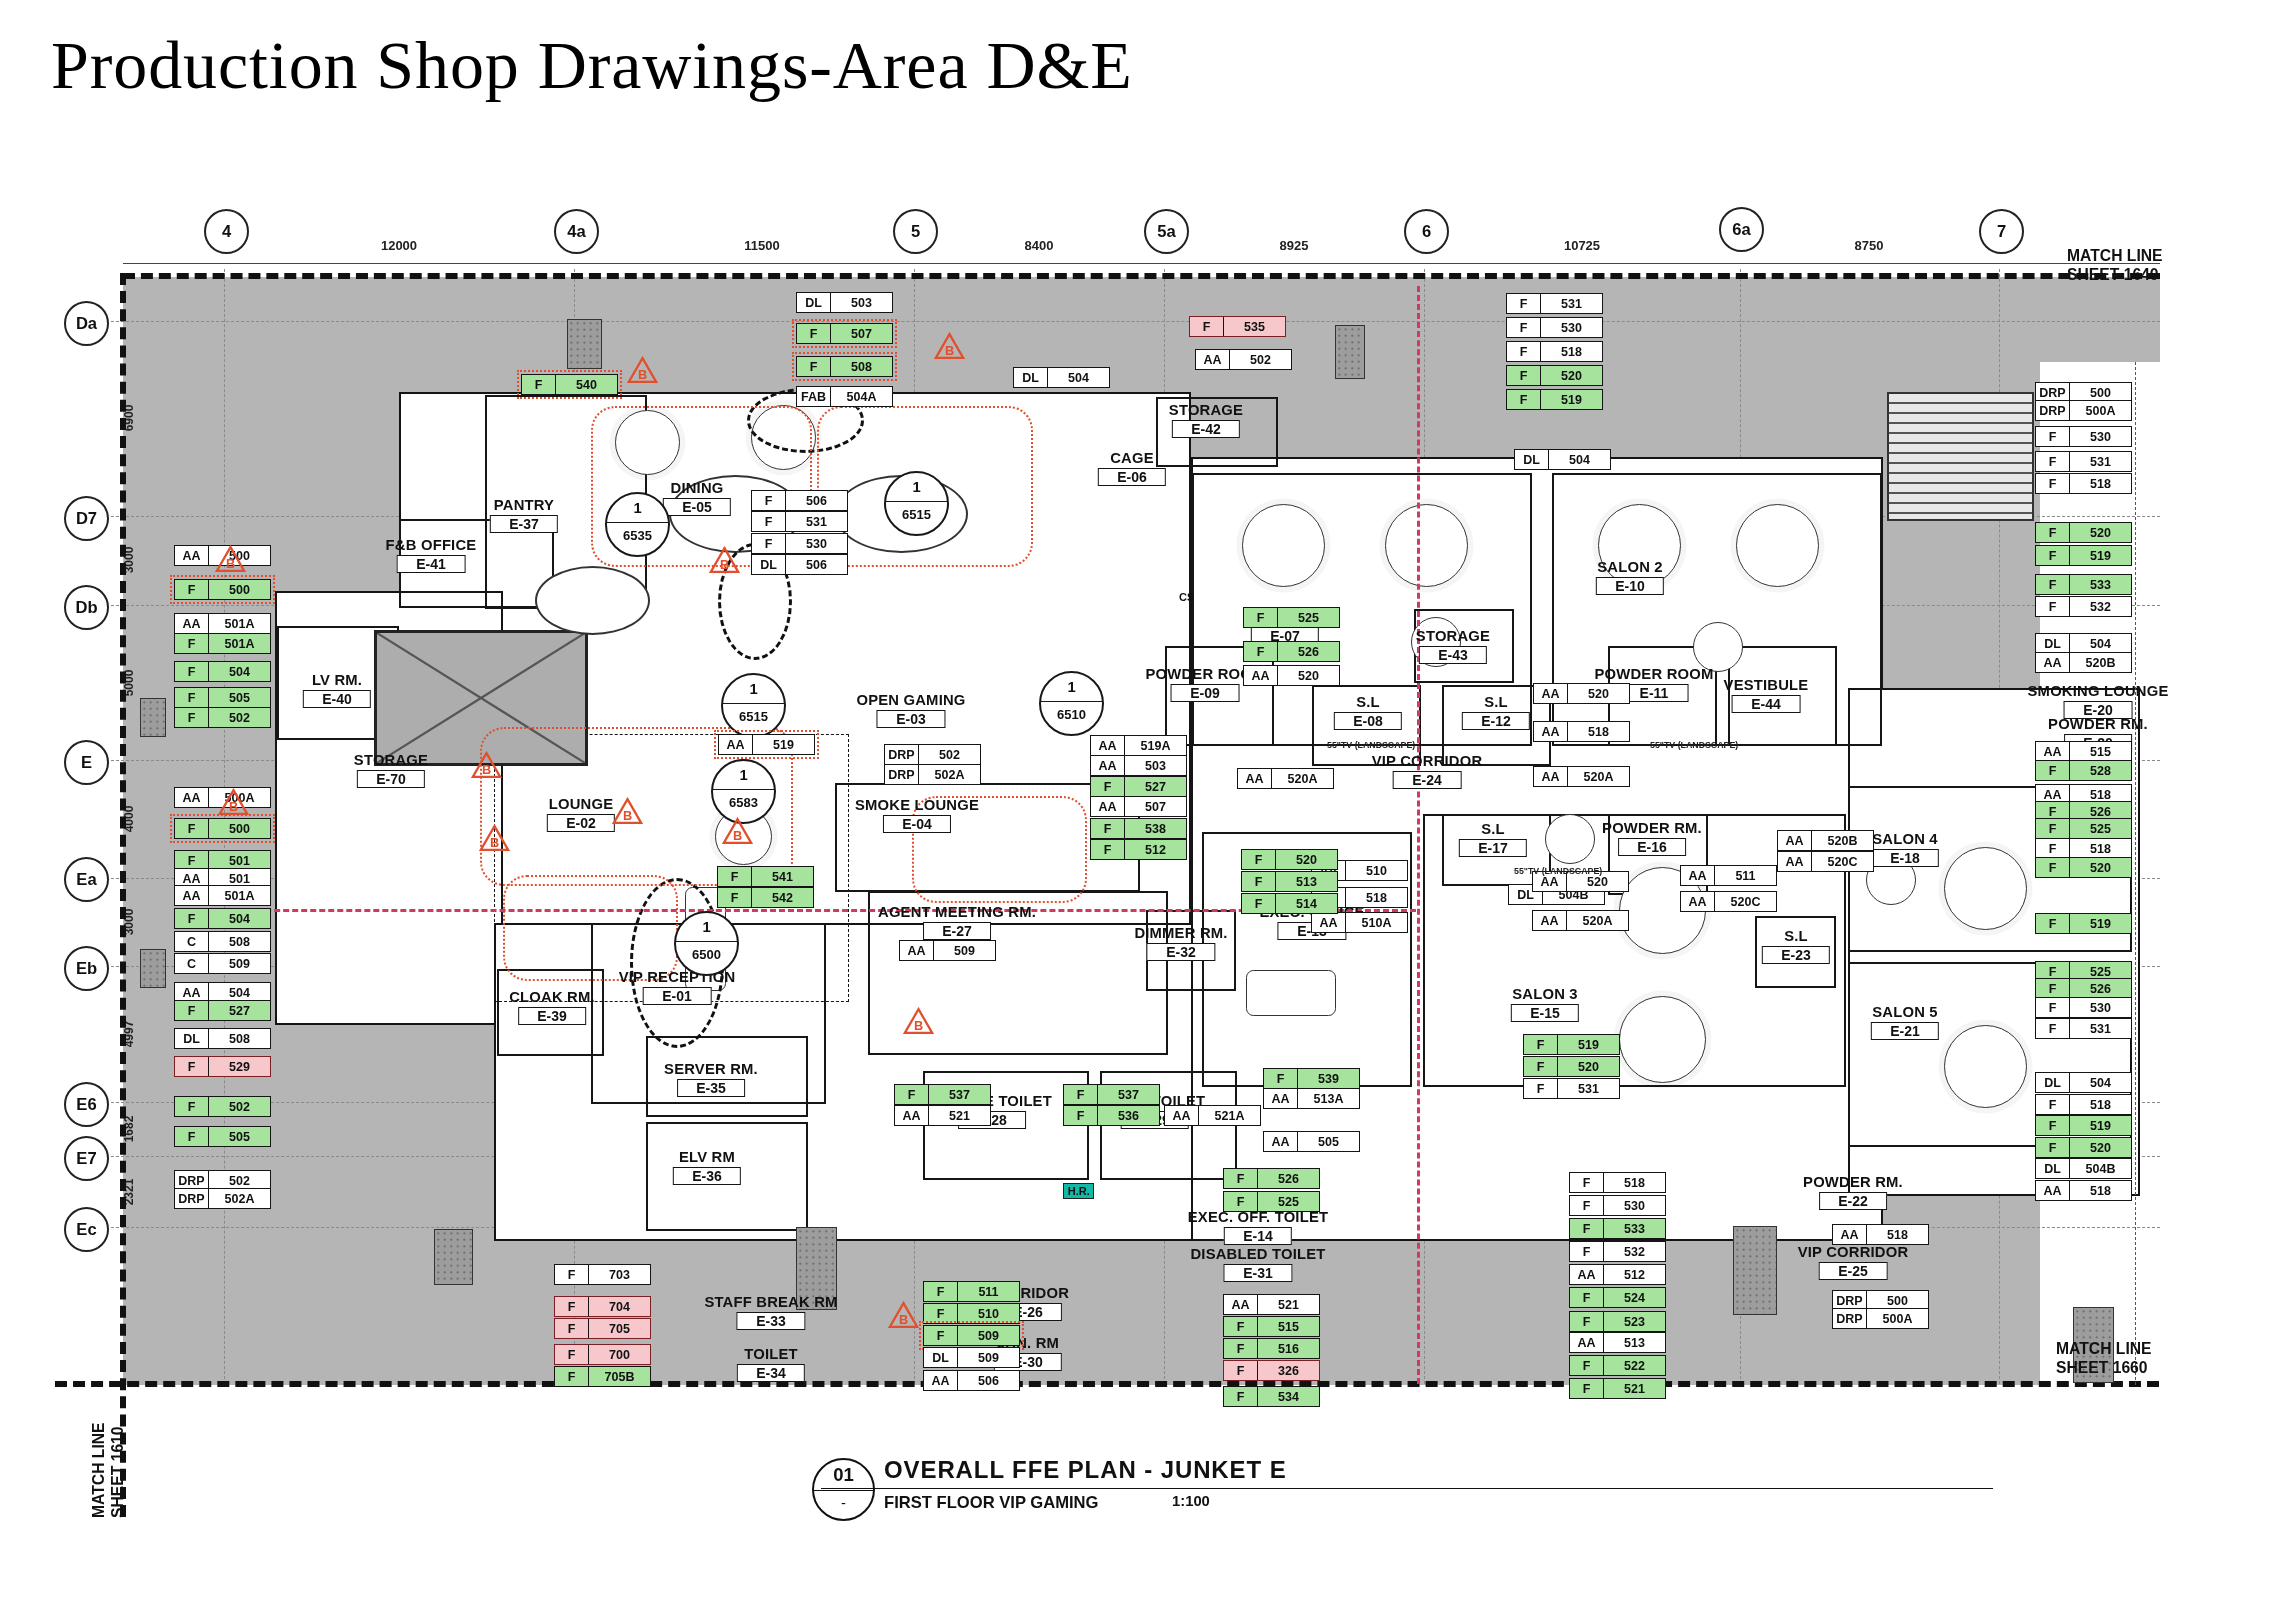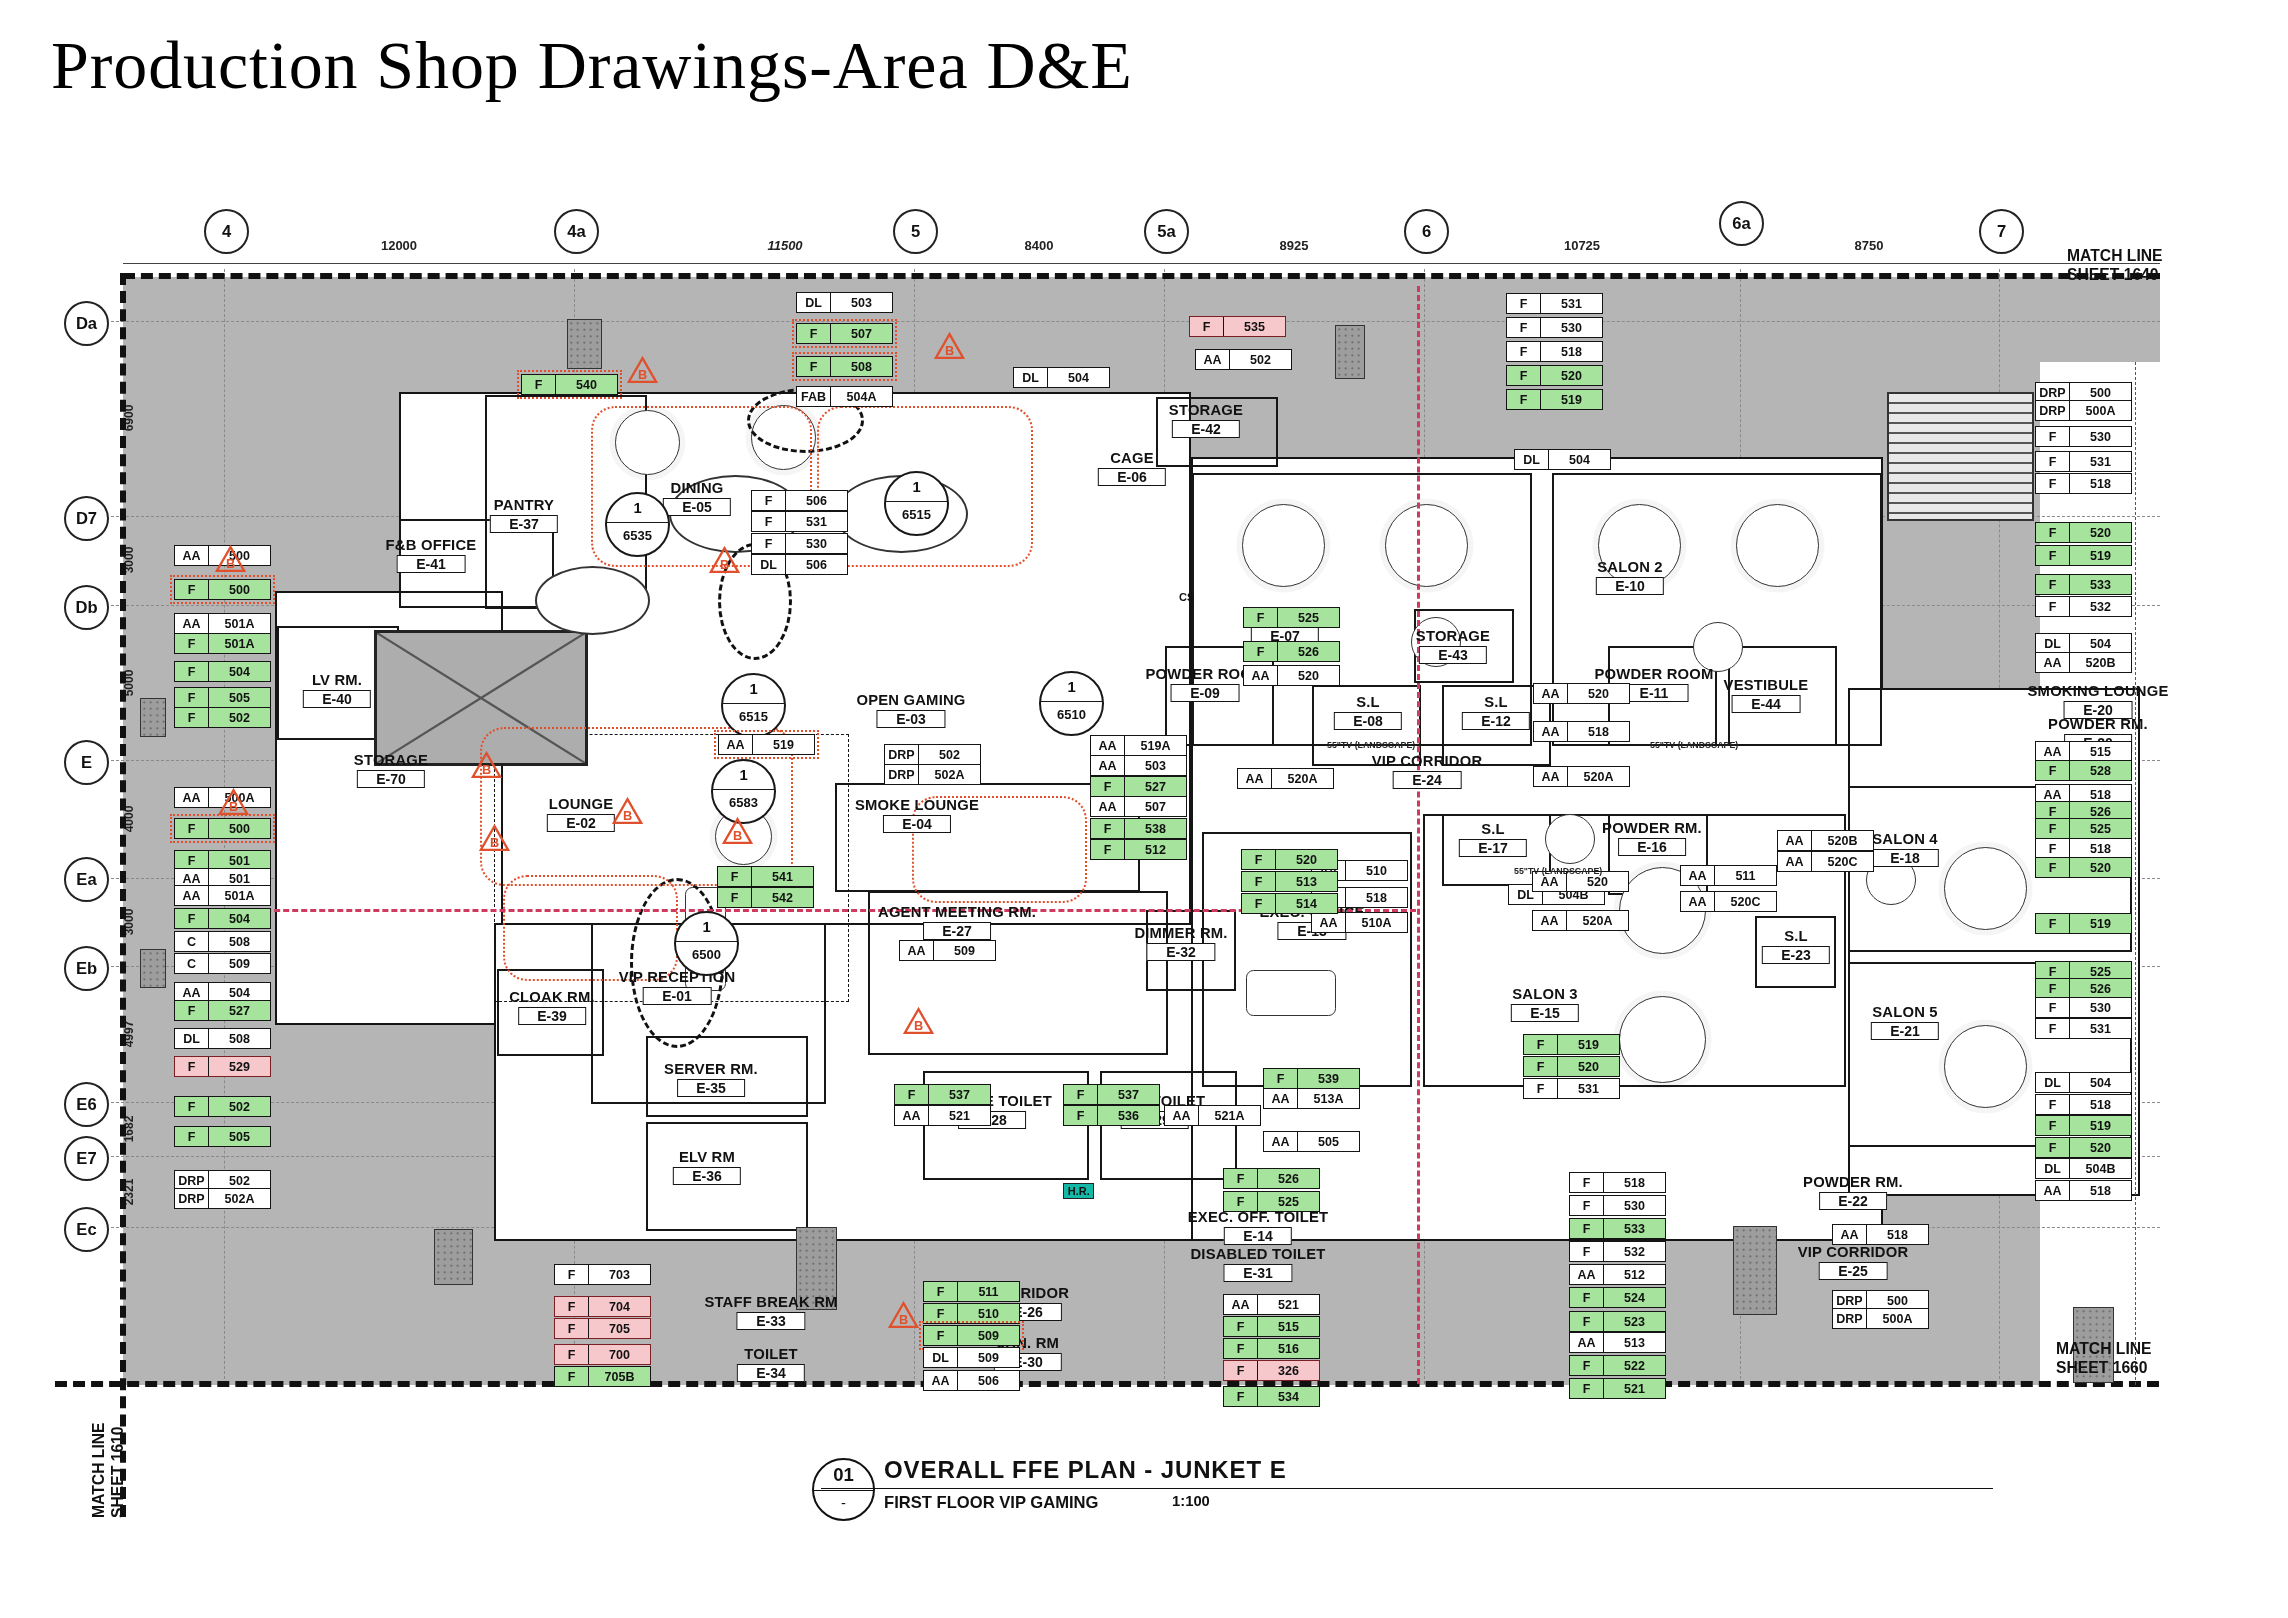--- a/index.html
+++ b/index.html
@@ -96,32 +96,32 @@
   <h1 id="page-title">Production Shop Drawings-Area D&amp;E</h1>
 
   <div id="field">
       <div class="gray" style="left: 123px; top: 277px; width: 2037px; height: 85px;"></div>
       <div class="gray" style="left: 123px; top: 362px; width: 1917px; height: 1023px;"></div>
       <div class="gridline-v" style="left: 224px; top: 269px; height: 1115px;"></div>
       <div class="bubble" style="left: 204px; top: 209px;">4</div>
       <div class="dim" style="left: 399px; top: 238px;">12000</div>
       <div class="gridline-v" style="left: 574px; top: 269px; height: 1115px;"></div>
       <div class="bubble" style="left: 554px; top: 209px;">4a</div>
-      <div class="dim" style="left: 785px; top: 238px; font-style: italic;">11500</div>
+      <div class="dim" style="left: 762px; top: 238px;">11500</div>
       <div class="gridline-v" style="left: 914px; top: 269px; height: 1115px;"></div>
       <div class="bubble" style="left: 893px; top: 209px;">5</div>
       <div class="dim" style="left: 1039px; top: 238px;">8400</div>
       <div class="gridline-v" style="left: 1164px; top: 269px; height: 1115px;"></div>
       <div class="bubble" style="left: 1144px; top: 209px;">5a</div>
       <div class="dim" style="left: 1294px; top: 238px;">8925</div>
       <div class="gridline-v" style="left: 1424px; top: 269px; height: 1115px;"></div>
       <div class="bubble" style="left: 1404px; top: 209px;">6</div>
       <div class="dim" style="left: 1582px; top: 238px;">10725</div>
       <div class="gridline-v" style="left: 1740px; top: 269px; height: 1115px;"></div>
-      <div class="bubble" style="left: 1719px; top: 201px;">6a</div>
+      <div class="bubble" style="left: 1719px; top: 207px;">6a</div>
       <div class="dim" style="left: 1869px; top: 238px;">8750</div>
       <div class="gridline-v" style="left: 1999px; top: 269px; height: 1115px;"></div>
       <div class="bubble" style="left: 1979px; top: 209px;">7</div>
       <div class="dimline" style="left: 123px; top: 263px; width: 2037px;"></div>
       <div class="gridline-h" style="left: 111px; top: 321px; width: 2049px;"></div>
       <div class="bubble" style="left: 64px; top: 301px;">Da</div>
       <div class="dim-left" style="left: 116px; top: 411px;">6900</div>
       <div class="gridline-h" style="left: 111px; top: 516px; width: 2049px;"></div>
       <div class="bubble" style="left: 64px; top: 496px;">D7</div>
       <div class="dim-left" style="left: 116px; top: 553px;">3000</div>

